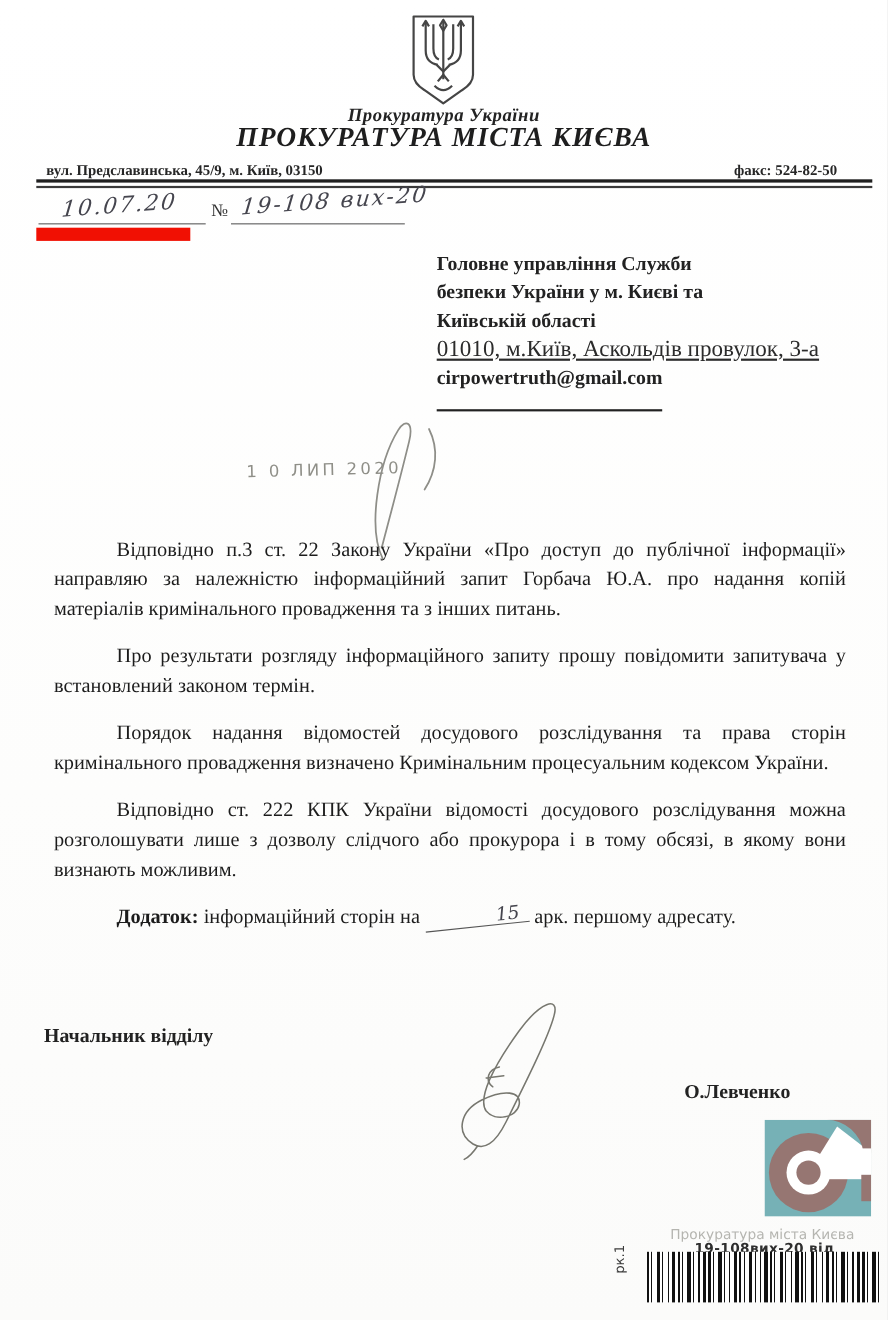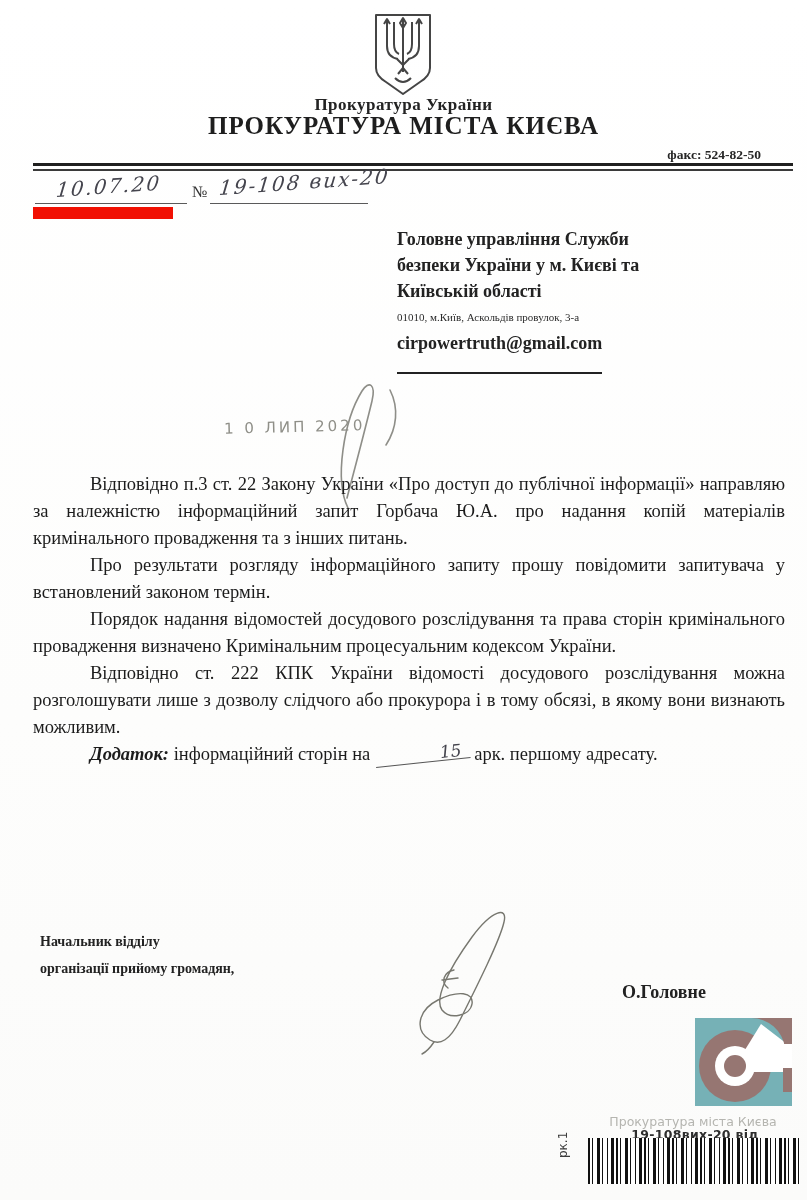--- a/index.html
+++ b/index.html
@@ -4,22 +4,22 @@
 <title>Scanned letter</title>
 <style>
   html,body{margin:0;padding:0;background:#e9e9e9;}
   .page{
     position:relative;width:807px;height:1200px;margin:0 auto;
     background:linear-gradient(180deg,#ffffff 0%,#fdfdfc 60%,#fbfbfa 100%);
     font-family:"Liberation Serif", serif;color:#1d1d1d;overflow:hidden;
     box-shadow:0 0 4px rgba(0,0,0,.25);
   }
   .abs{position:absolute;}
-  .center{left:0;right:0;text-align:center;}
-  .bold{font-weight:bold;font-style:italic;}
+  .center{left:0;right:0;text-align:center;font-style:italic;}
+  .bold{font-weight:bold;}
 
   
   .org-parent{top:95px;font-size:17px;font-weight:bold;letter-spacing:.5px;color:#232323;}
   .org-name{top:112px;font-size:25px;font-weight:bold;letter-spacing:1px;color:#1e1e1e;}
   .addr-left{top:147px;left:42px;font-size:13.5px;font-weight:bold;color:#262626;}
   .addr-right{top:147px;right:46px;font-size:13.5px;font-weight:bold;color:#262626;}
   .rule1{top:163px;left:33px;width:760px;height:3px;background:#1f1f1f;}
   .rule2{top:169px;left:33px;width:760px;height:1.5px;background:#3a3a3a;}
 
   
@@ -31,41 +31,41 @@
   .hw-num{top:176px;left:218px;font-size:20px;}
   .num-sign{top:183px;left:192px;font-size:16px;color:#333;}
   .u-line{height:0;border-bottom:1.5px solid #5a5a5a;}
   .u-date{top:203px;left:35px;width:152px;}
   .u-num{top:203px;left:210px;width:158px;}
   .redaction{top:207px;left:33px;width:140px;height:12px;background:var(--redaction,#f11003);}
 
   
   .recipient{top:226px;left:397px;width:370px;font-size:18px;line-height:26px;color:#222;}
   .recipient .org{font-weight:bold;}
-  .recipient .raddr{font-size:11px;line-height:22px;margin-top:2px;color:#2b2b2b;}
+  .recipient .raddr{font-size:21px;line-height:22px;margin-top:2px;color:#2b2b2b;text-decoration:underline;}
   .recipient .person{font-weight:bold;margin-top:32px;}
   .recipient .email{font-weight:bold;margin-top:2px;display:inline-block;border-bottom:2px solid #222;padding-bottom:16px;}
 
   
   .stamp-date{top:418px;left:224px;font-family:"DejaVu Sans",sans-serif;font-size:15px;
     color:var(--stamp-gray,#8f8f88);letter-spacing:3px;transform:rotate(-1.5deg);}
   .pen{stroke:#8e8e88;stroke-width:1.6;fill:none;stroke-linecap:round;}
 
   
   .body-text{top:471px;left:33px;width:752px;font-size:18.5px;line-height:27px;
     text-align:justify;color:#1c1c1c;}
-  .body-text p{margin:0;text-indent:57px;}
+  .body-text p{margin:16px;text-indent:57px;}
   .body-text p.gap{margin-top:12px;}
   .attach{margin-top:26px;text-indent:57px;}
   .hw-sheets{font-family:"DejaVu Serif",serif;font-style:italic;color:#45454e;
     display:inline-block;border-bottom:1.5px solid #555;padding:0 8px;line-height:16px;
     transform:rotate(-6deg);font-size:17px;}
 
   
-  .position-block{top:928px;left:40px;font-size:14px;line-height:27px;font-weight:bold;color:#222;}
+  .position-block{top:928px;left:40px;font-size:18px;line-height:27px;font-weight:bold;color:#222;}
   .sign-name{top:982px;left:622px;font-size:18px;font-weight:bold;color:#222;}
   .sig{stroke:#77776f;stroke-width:1.4;fill:none;stroke-linecap:round;}
 
   
   .logo{top:1018px;left:695px;}
   .footer-org{top:1114px;left:588px;width:210px;text-align:center;font-size:12.5px;
     color:#b5b5b0;font-family:"DejaVu Sans",sans-serif;}
   .footer-reg{top:1127px;left:590px;width:210px;text-align:center;font-size:12.5px;font-weight:bold;
     color:#2e2e2e;font-family:"DejaVu Sans",sans-serif;letter-spacing:.3px;}
   .barcode{top:1138px;left:588px;width:212px;height:46px;
@@ -94,20 +94,21 @@
       <path d="M41,10 V32 Q41,40 36,42"></path>
       <path d="M26,47 L32,53 L38,47"></path>
       <path d="M32,52 V60"></path>
       <path d="M27,62 L32,56 L37,62"></path>
       <path d="M24,66 Q32,74 40,66"></path>
     </g>
   </svg>
 
   <div class="abs center org-parent">Прокуратура України</div>
   <div class="abs center org-name">ПРОКУРАТУРА МІСТА КИЄВА</div>
+  <div class="abs addr-left">вул. Предславинська, 45/9, м. Київ, 03150</div>
   <div class="abs addr-right">факс: 524-82-50</div>
   <div class="abs rule1"></div>
   <div class="abs rule2"></div>
 
   <div class="abs handwriting hw-date">10.07.20</div>
   <div class="abs u-line u-date"></div>
   <div class="abs num-sign">№</div>
   <div class="abs handwriting hw-num">19-108 вих-20</div>
   <div class="abs u-line u-num"></div>
   <div class="abs redaction"></div>
@@ -134,30 +135,29 @@
     <p class="attach">
       <span class="bold">Додаток:</span>
       <span>інформаційний сторін на</span>
       <span class="hw-sheets">15</span>
       <span>арк. першому адресату.</span>
     </p>
   </div>
 
   <div class="abs position-block">
     <div>Начальник відділу</div>
-    <div>організації прийому громадян,</div>
   </div>
 
   <svg class="abs" style="top:892px;left:400px;" width="170" height="165" viewBox="0 0 170 165">
     <path class="sig" d="M30,148 C14,138 18,118 38,108 C58,98 74,100 72,112 C70,124 50,128 42,118 C34,107 48,78 72,45 C92,18 108,14 104,30 C100,48 78,92 60,128 C50,148 40,154 30,148"></path>
     <path class="sig" d="M48,96 C40,90 44,80 54,78 M42,88 L58,86"></path>
     <path class="sig" d="M34,150 C30,156 26,160 22,162"></path>
   </svg>
 
-  <div class="abs sign-name">О.Головне</div>
+  <div class="abs sign-name">О.Левченко</div>
 
   <svg class="abs logo" width="97" height="88" viewBox="0 0 97 88">
     <rect x="0" y="0" width="97" height="88" style="fill:var(--logo-teal,#76b1b6)"></rect>
     <circle cx="40" cy="48" r="36" style="fill:var(--logo-mauve,#967672)"></circle>
     <path d="M40,48 L66,6 L92,26 Z" fill="#ffffff"></path>
     <path d="M56,0 A34,34 0 0 1 90,30 L97,30 L97,0 Z" style="fill:var(--logo-mauve,#967672)"></path>
     <rect x="56" y="26" width="41" height="28" fill="#ffffff"></rect>
     <rect x="88" y="50" width="9" height="24" style="fill:var(--logo-mauve,#967672)"></rect>
     <circle cx="40" cy="48" r="20" fill="#ffffff"></circle>
     <circle cx="40" cy="48" r="11" style="fill:var(--logo-mauve,#967672)"></circle>

